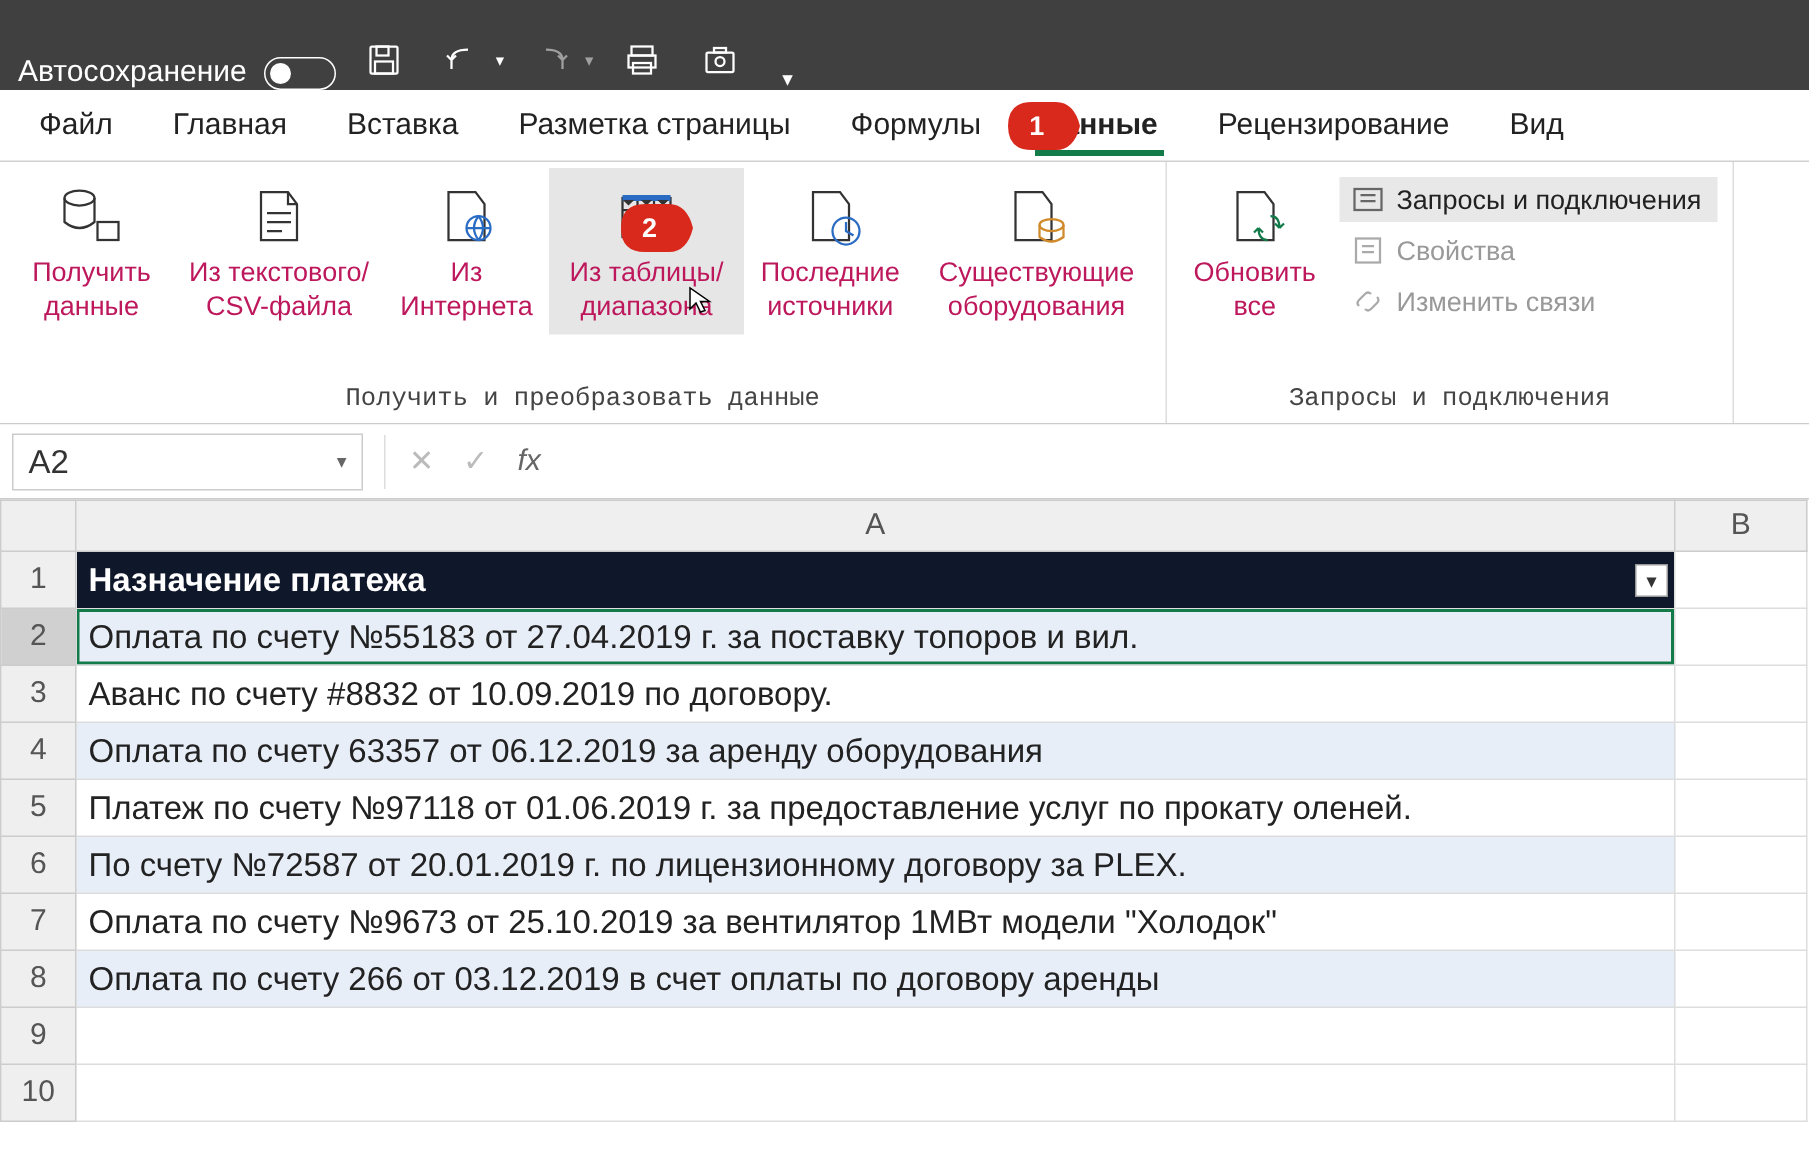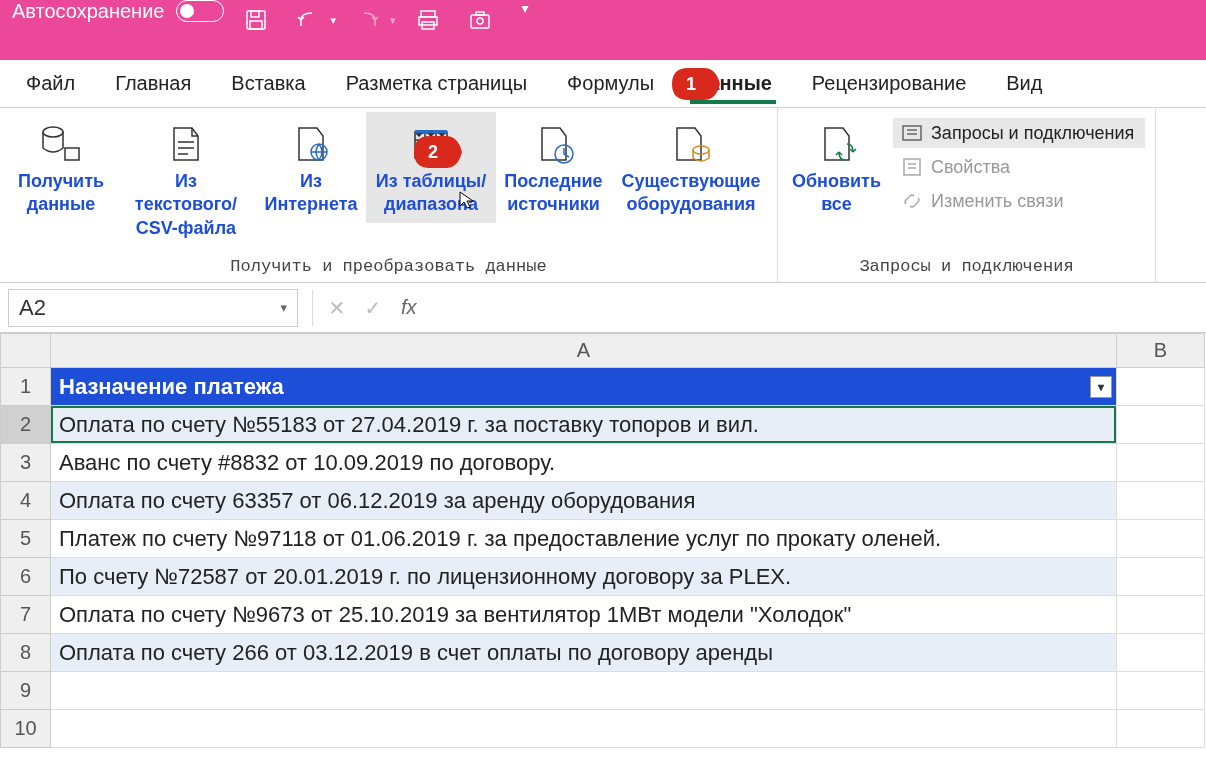--- a/index.html
+++ b/index.html
@@ -1,19 +1,19 @@
 <!DOCTYPE html>
 <html><head>
 <meta charset="utf-8">
 <style>
   * { box-sizing: border-box; margin: 0; padding: 0; font-family: "Segoe UI", Arial, sans-serif; }
   body { width: 1206px; height: 767px; background: #fff; overflow: hidden; }
 
   
-  .titlebar { height: 60px; background: #ec4899; display: flex; align-items: flex-start; padding: 0 12px; gap: 12px; }
+  .titlebar { height: 60px; background: #404040; display: flex; align-items: flex-end; padding: 0 12px; gap: 12px; }
   .autosave-label { color: #fff; font-size: 20px; }
   .autosave-toggle { width: 48px; height: 22px; border: 1px solid #fff; border-radius: 11px; background: transparent; position: relative; }
   .autosave-toggle::after { content: ""; position: absolute; width: 14px; height: 14px; background: #fff; border-radius: 50%; left: 3px; top: 3px; }
   .titlebar-btn { display: flex; align-items: center; justify-content: center; width: 40px; height: 40px; color: #fff; }
   .titlebar-btn svg { width: 24px; height: 24px; stroke: #fff; fill: none; stroke-width: 1.5; }
   .undo-group, .redo-group, .more-group { display: flex; align-items: center; color: #fff; }
   .drop-arrow { font-size: 11px; color: #fff; margin-left: 2px; }
 
   
   .tabs { height: 48px; background: #fff; display: flex; align-items: center; padding: 0 10px; gap: 8px; border-bottom: 1px solid #d0d0d0; }
@@ -28,48 +28,48 @@
 
   
   .ribbon { height: 175px; background: #fff; display: flex; border-bottom: 1px solid #ccc; }
   .ribbon-group { display: flex; flex-direction: column; border-right: 1px solid #ddd; padding: 4px 6px 2px; }
   .ribbon-group-buttons { display: flex; flex: 1; align-items: flex-start; }
   .ribbon-group-label { text-align: center; font-size: 17px; color: #444; padding: 4px 0; font-family: Liberation Mono, monospace; }
   .big-btn { display: flex; flex-direction: column; align-items: center; justify-content: flex-start; padding: 6px 8px; width: 130px; text-align: center; cursor: pointer; position: relative; }
   .big-btn.hover { background: #e6e6e6; }
   .big-btn .icon-slot { height: 52px; display: flex; align-items: center; justify-content: center; }
   .big-btn .icon-slot svg { width: 44px; height: 44px; stroke: #333; fill: none; stroke-width: 1.5; }
-  .big-btn .btn-text { font-size: 18px; color: #1d4ed8; line-height: 1.3; white-space: pre-line; font-weight: bold; }
+  .big-btn .btn-text { font-size: 18px; color: #be185d; line-height: 1.3; white-space: pre-line; }
   .side-col { display: flex; flex-direction: column; gap: 4px; padding: 6px 4px; width: 260px; }
   .side-item { display: flex; align-items: center; gap: 8px; padding: 4px 8px; font-size: 18px; color: #555; }
   .side-item.active { background: #e8e8e8; color: #222; }
   .side-item svg { width: 22px; height: 22px; stroke: #666; fill: none; stroke-width: 1.5; }
   .side-item.disabled { color: #999; }
   .side-item.disabled svg { stroke: #aaa; }
 
   
   .formula-bar { height: 50px; display: flex; align-items: center; border-bottom: 1px solid #ccc; background: #fff; }
-  .name-box { width: 290px; height: 38px; border: 1px solid #ccc; margin: 0 8px; display: flex; align-items: center; padding: 0 10px; font-size: 22px; color: #333; justify-content: space-between; }
+  .name-box { width: 234px; height: 38px; border: 1px solid #ccc; margin: 0 8px; display: flex; align-items: center; padding: 0 10px; font-size: 22px; color: #333; justify-content: space-between; }
   .name-box .drop { color: #666; font-size: 13px; }
   .fb-sep { width: 1px; height: 36px; background: #ddd; margin: 0 6px; }
   .fb-btn { width: 36px; height: 36px; display: flex; align-items: center; justify-content: center; color: #888; font-size: 20px; }
   .fb-fx { font-style: italic; color: #666; font-size: 20px; margin: 0 10px; }
   .formula-input { flex: 1; font-size: 22px; color: #222; padding: 0 8px; border: none; outline: none; }
 
   
   .grid-area { position: relative; }
   .grid-table { border-collapse: collapse; }
   .col-hdr, .row-hdr, .corner { background: #efefef; border: 1px solid #ccc; font-size: 20px; color: #555; text-align: center; }
   .corner { width: 50px; height: 34px; }
   .col-hdr { height: 34px; }
   .col-A { width: 1066px; }
   .col-B { width: 88px; }
   .row-hdr { width: 50px; height: 38px; }
   .cell { border: 1px solid #ddd; font-size: 22px; color: #222; padding: 2px 8px; height: 38px; vertical-align: middle; }
-  .header-cell { background: #1d4ed8; color: #fff; font-weight: 600; position: relative; }
+  .header-cell { background: #0f172a; color: #fff; font-weight: 600; position: relative; }
   .header-cell .filter-btn { position: absolute; right: 4px; top: 50%; transform: translateY(-50%); width: 22px; height: 22px; background: #fff; border: 1px solid #999; display: flex; align-items: center; justify-content: center; }
   .header-cell .filter-btn::after { content: "▾"; color: #333; font-size: 12px; }
   .stripe-even { background: #e8eef8; }
   .selected-row-hdr { background: #d0d0d0; }
   .selected-cell { box-shadow: inset 0 0 0 2px #127b49; }
 
   .cursor-arrow { position: absolute; width: 20px; height: 20px; pointer-events: none; }
 </style>
 </head>
 <body>

